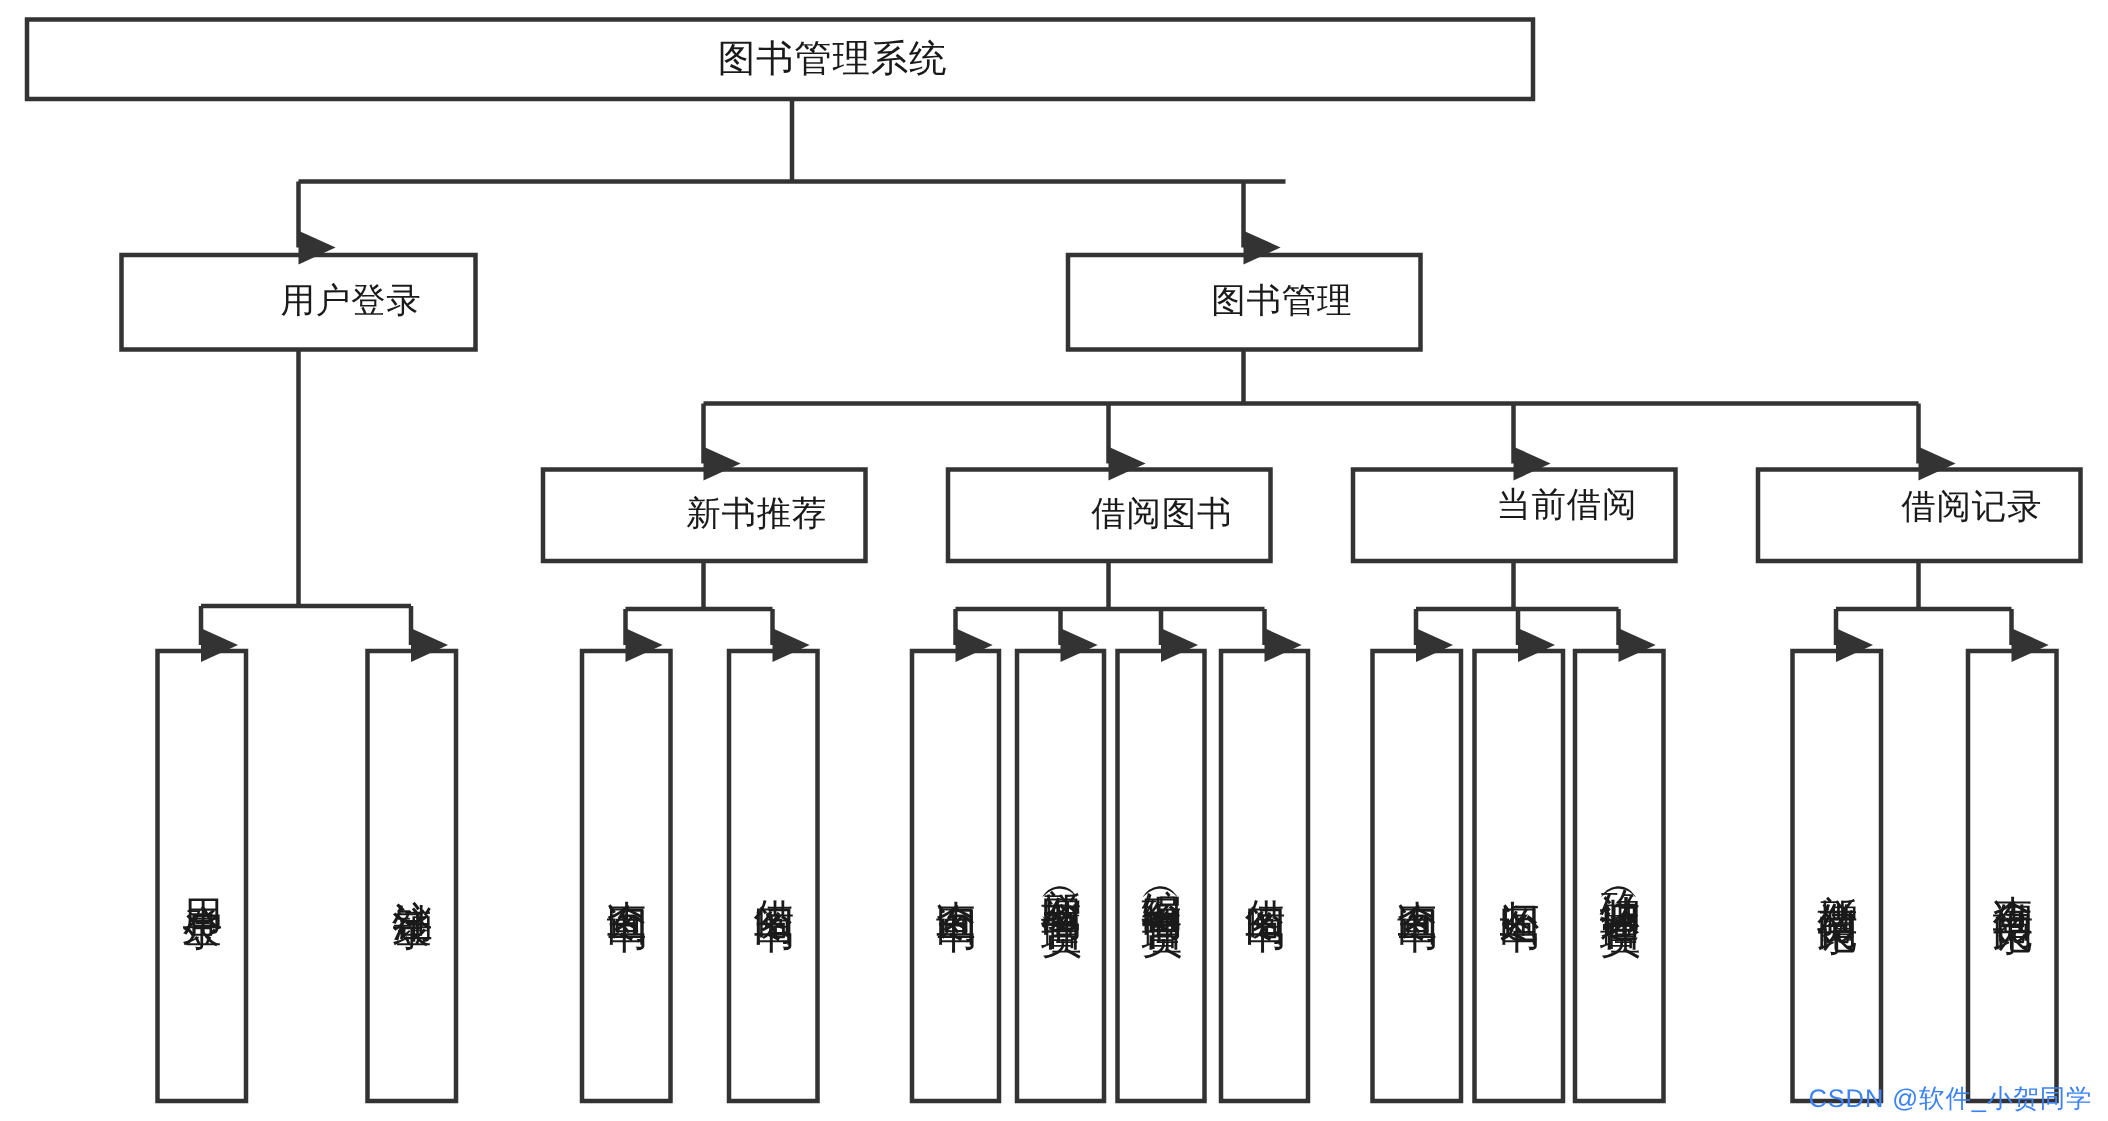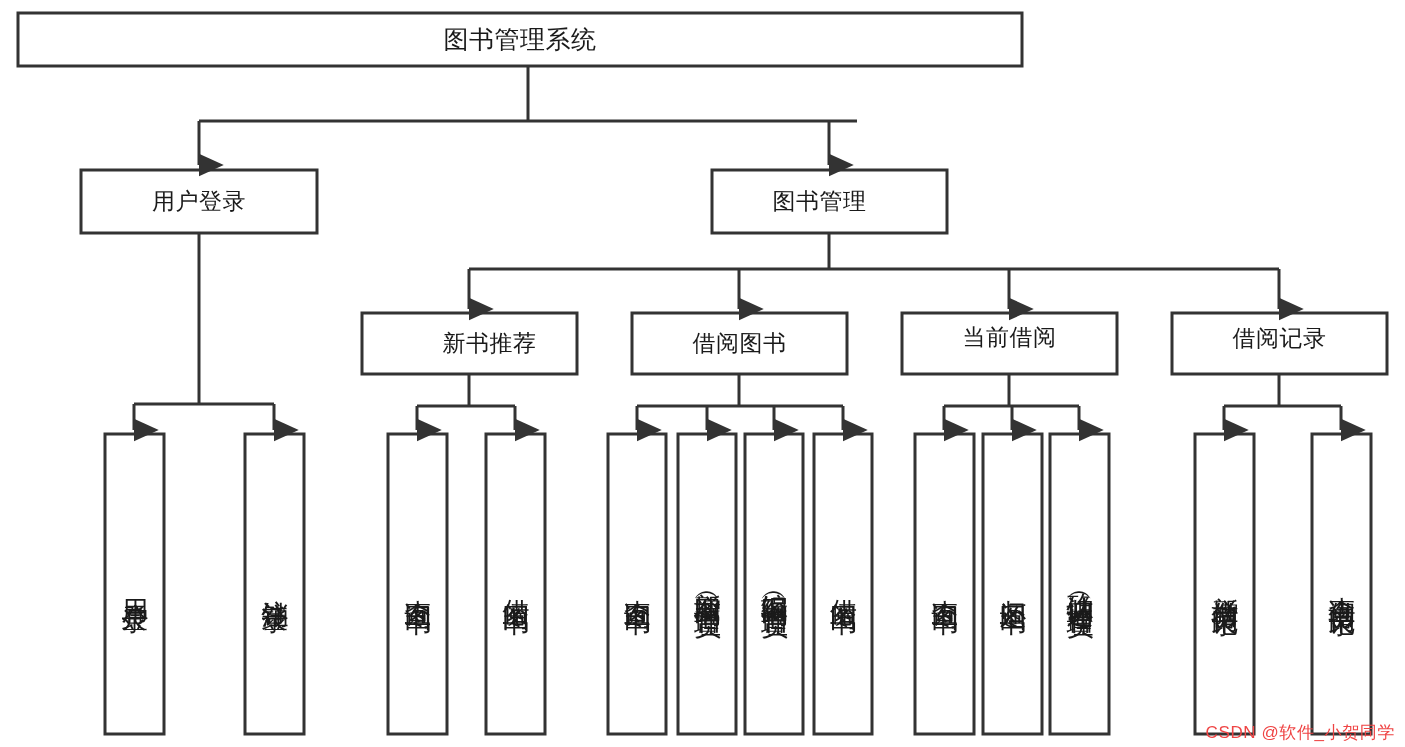--- a/index.html
+++ b/index.html
@@ -44,26 +44,27 @@
   .arrow-head {
     fill: #333333;
     stroke: none;
   }
   .node-label {
     position: absolute;
     display: flex;
     align-items: center;
     justify-content: center;
     color: #1a1a1a;
-    font-family: Liberation Sans, sans-serif;
+    font-family: Liberation Serif, serif;
     font-size: 23px;
     line-height: 1.08;
     white-space: nowrap;
     letter-spacing: 0.5px;
     pointer-events: none;
+    padding-left: 35px;
   }
   .node-label.root-label { font-size: 25px; }
   .leaf-label {
     position: absolute;
     display: flex;
     align-items: center;
     justify-content: center;
     color: #1a1a1a;
     font-family: "Liberation Sans", "DejaVu Sans", sans-serif;
     font-size: 27px;
@@ -72,21 +73,21 @@
     line-height: 1.0;
     letter-spacing: 3px;
     white-space: nowrap;
     pointer-events: none;
   }
   .watermark {
     position: absolute;
     right: 10px;
     bottom: 3px;
     font-size: 17px;
-    color: #ef4444;
+    color: #3b82f6;
     font-family: "Liberation Sans", "DejaVu Sans", sans-serif;
     letter-spacing: 0.6px;
     white-space: nowrap;
   }
 </style>
 </head>
 <body>
 
 <div id="diagram-root">
 
@@ -165,21 +166,21 @@
       <path class="edge-line" marker-end="url(#arrow)" d="M 1224 406 L 1224 430"></path>
       <path class="edge-line" marker-end="url(#arrow)" d="M 1341 406 L 1341 430"></path>
     </g>
   </svg>
 
   <div class="node-label root-label" style="left:18px; top:13px; width:1004px; height:53px;">图书管理系统</div>
 
   <div class="node-label" style="left:81px; top:170px; width:236px; height:63px;">用户登录</div>
   <div class="node-label" style="left:712px; top:170px; width:215px; height:63px;">图书管理</div>
 
-  <div class="node-label" style="left:362px; top:313px; width:215px; height:61px;margin-left:20px;">新书推荐</div>
+  <div class="node-label" style="left:362px; top:313px; width:215px; height:61px;">新书推荐</div>
   <div class="node-label" style="left:632px; top:313px; width:215px; height:61px;">借阅图书</div>
   <div class="node-label" style="left:902px; top:313px; width:215px; height:48px;">当前借阅</div>
   <div class="node-label" style="left:1172px; top:313px; width:215px; height:50px;">借阅记录</div>
 
   <div class="leaf-label" style="left:105px; top:434px; width:59px; height:300px;">用户登录</div>
   <div class="leaf-label" style="left:245px; top:434px; width:59px; height:300px;">注销登录</div>
   <div class="leaf-label" style="left:388px; top:434px; width:59px; height:300px;">查询图书</div>
   <div class="leaf-label" style="left:486px; top:434px; width:59px; height:300px;">借阅图书</div>
   <div class="leaf-label" style="left:608px; top:434px; width:58px; height:300px;">查询图书</div>
   <div class="leaf-label" style="left:678px; top:434px; width:58px; height:300px;">新增图书（管理员）</div>

